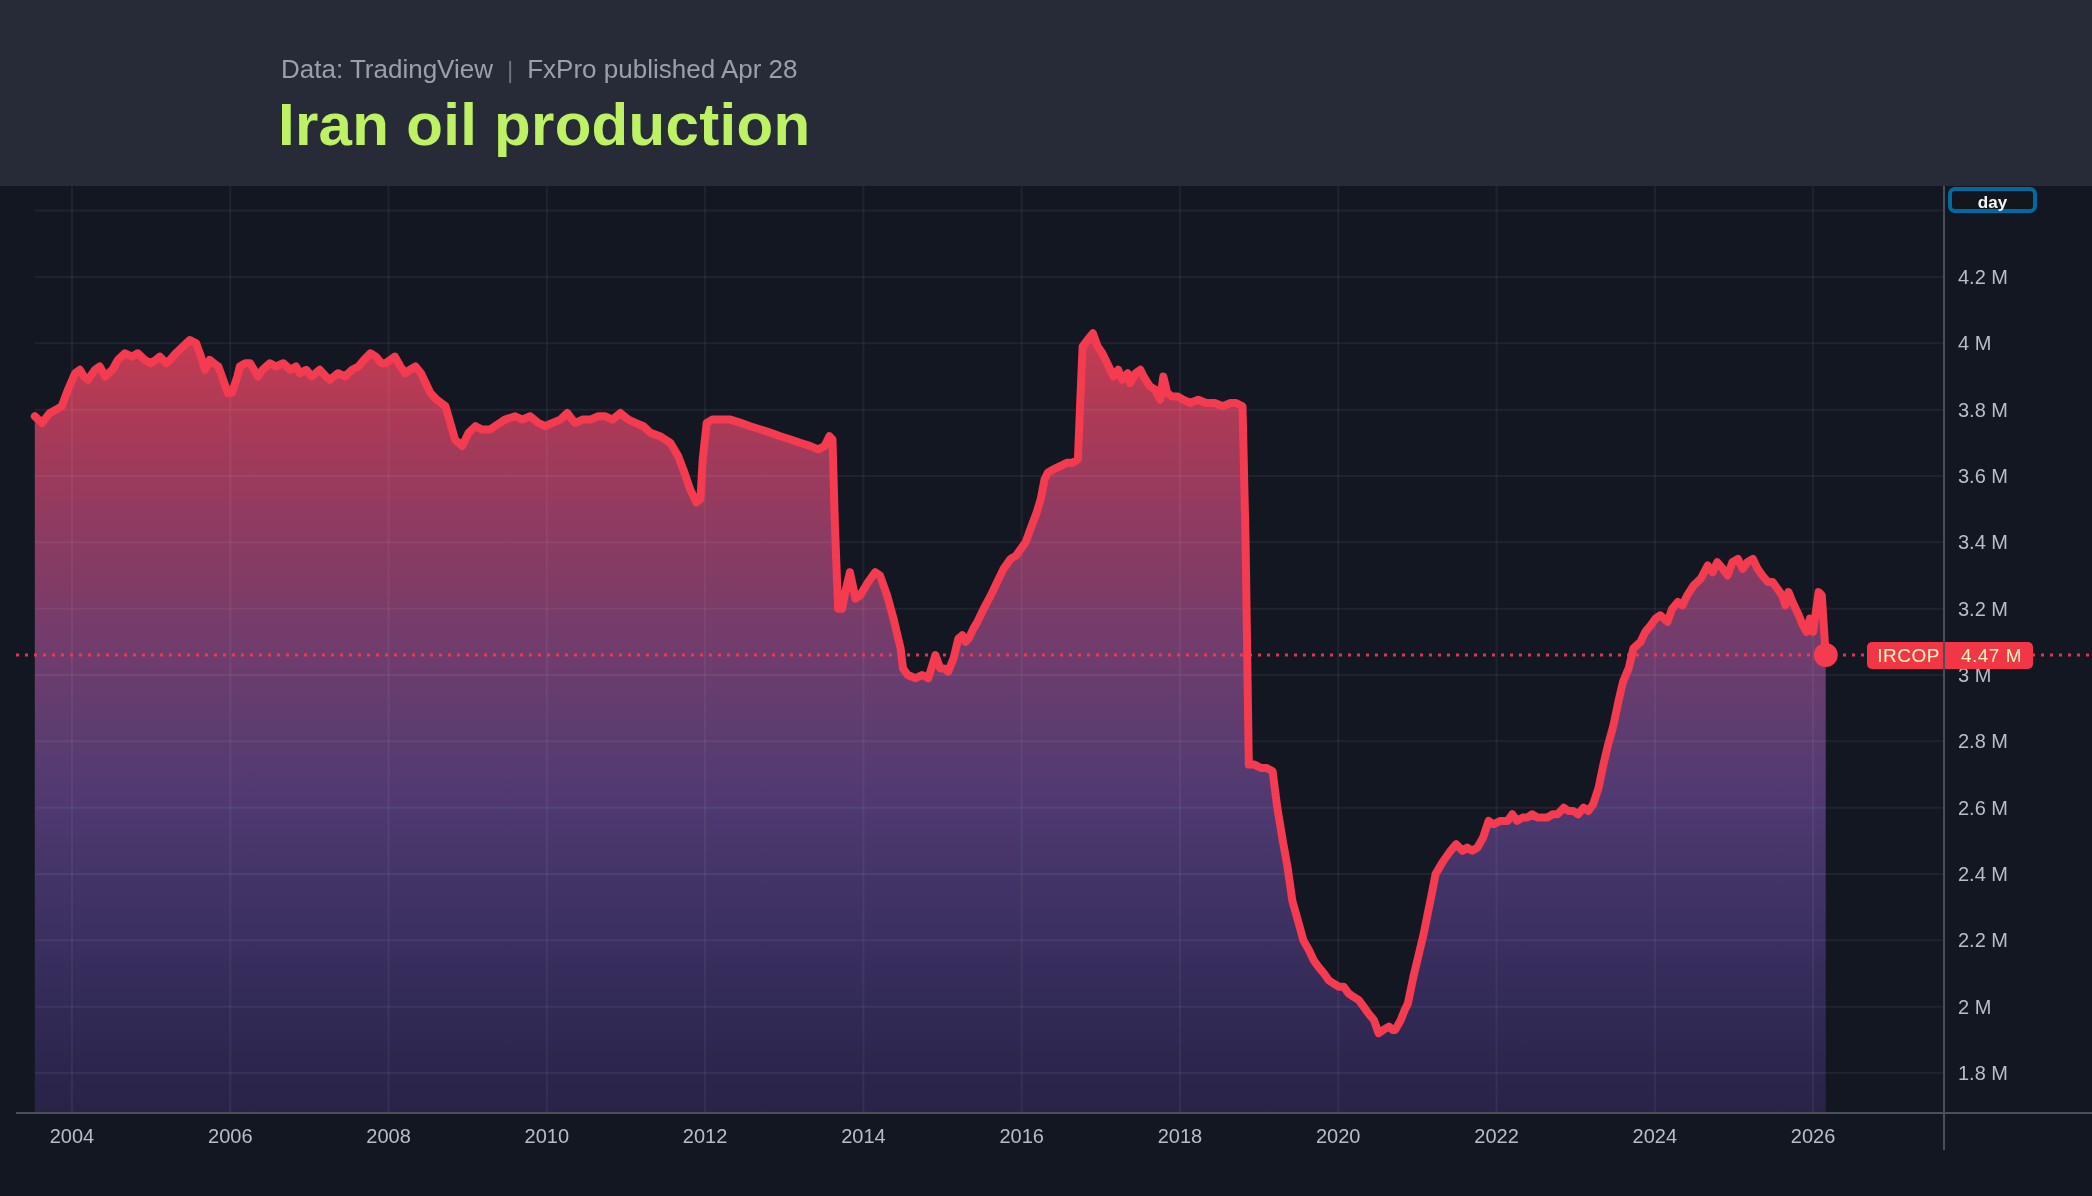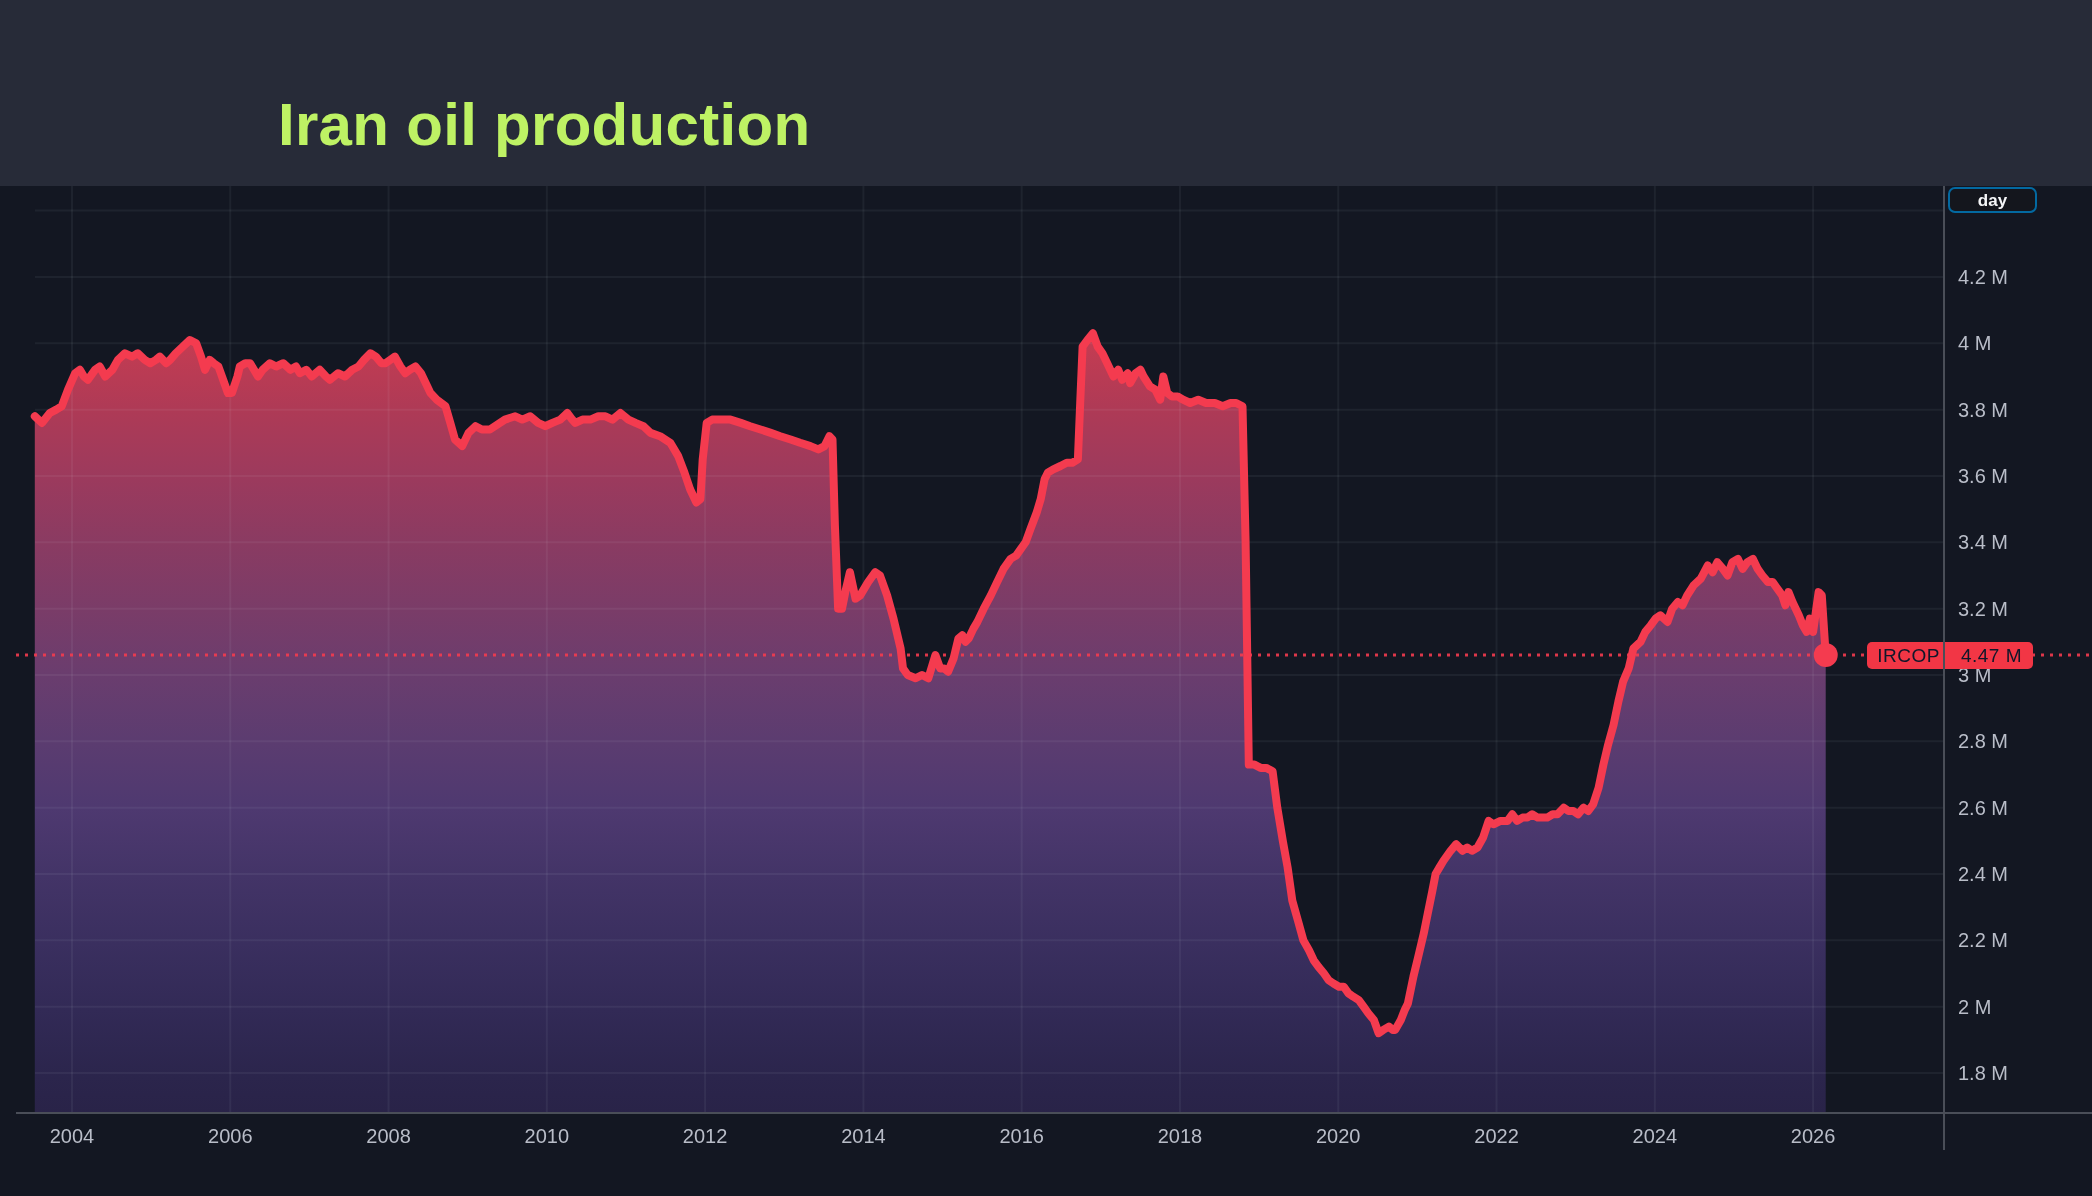--- a/index.html
+++ b/index.html
@@ -13,31 +13,32 @@
              font-size:41px;color:#ffffff;letter-spacing:0.5px;}
   .subtitle{position:absolute;left:281px;top:50px;height:38px;line-height:38px;
             font-size:26px;color:#9aa0ab;white-space:nowrap;}
   .subtitle .sep{color:#6e737e;padding:0 14px;font-size:24px;}
   .title{position:absolute;left:278px;top:90px;font-size:60px;font-weight:700;
          color:#bef264;letter-spacing:0.3px;white-space:nowrap;}
   
   .chart-wrap{position:absolute;left:0;top:186px;width:2092px;height:1010px;}
   svg{position:absolute;left:0;top:0;}
   .interval-btn{position:absolute;left:1948px;top:1px;width:89px;height:26px;
-        background:#14161d;border:2px solid #0369a1;border-radius:7px;box-sizing:border-box;
+        background:#14161d;border:4px solid #0369a1;border-radius:7px;box-sizing:border-box;
         color:#f5f6f8;font-size:17px;font-weight:700;text-align:center;line-height:24px;cursor:pointer;}
   .price-pill{position:absolute;left:1867px;top:456px;width:166px;height:27px;border-radius:5px;
-        background:#f23645;display:flex;color:#0f172a;font-size:19px;font-weight:500;}
+        background:#f23645;display:flex;color:#fef9c3;font-size:19px;font-weight:500;}
   .price-pill .half{flex:0 0 50%;text-align:center;line-height:27px;letter-spacing:0.5px;}
   .axis-sep{position:absolute;left:1943px;top:0;width:2px;height:964px;background:#4a4e58;}
 </style>
 </head>
 <body>
 
 <div class="header">
+  <div class="subtitle"><span>Data: TradingView</span><span class="sep">|</span><span>FxPro published Apr 28</span></div>
   <div class="title">Iran oil production</div>
 </div>
 
 <div class="chart-wrap">
   <svg id="chart-svg" width="2092" height="1010" viewBox="0 0 2092 1010">
     <defs>
       <linearGradient id="areaGrad" gradientUnits="userSpaceOnUse" x1="0" y1="0" x2="0" y2="927">
           <stop offset="0" stop-color="#d73d4e"></stop>
           <stop offset="0.171" stop-color="#c33c52"></stop>
           <stop offset="0.242" stop-color="#ae3a56"></stop>

